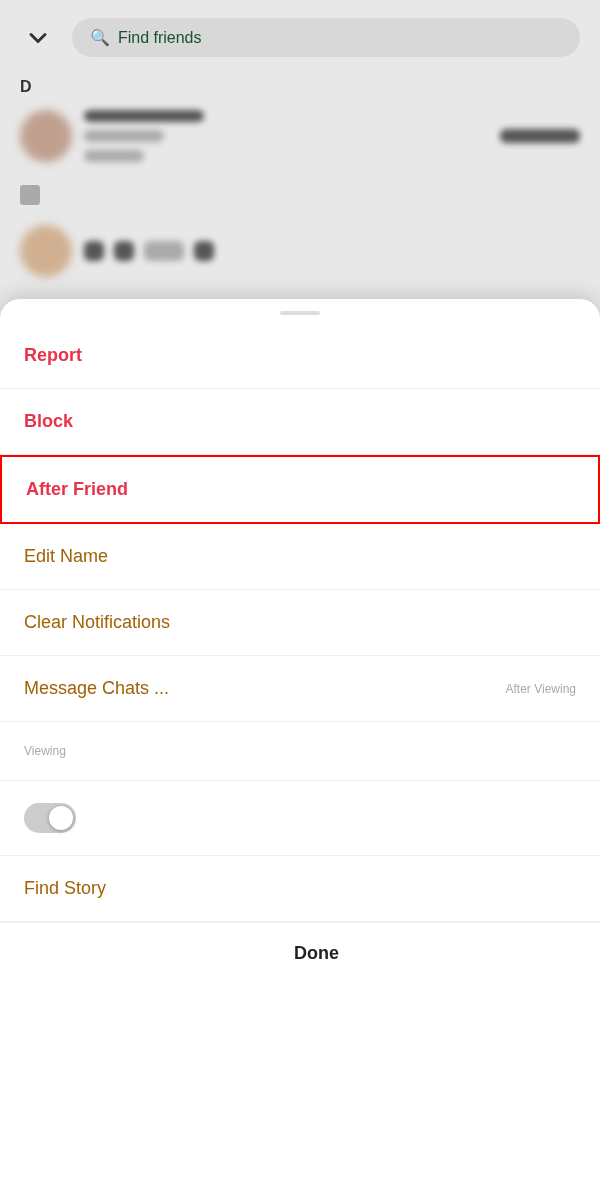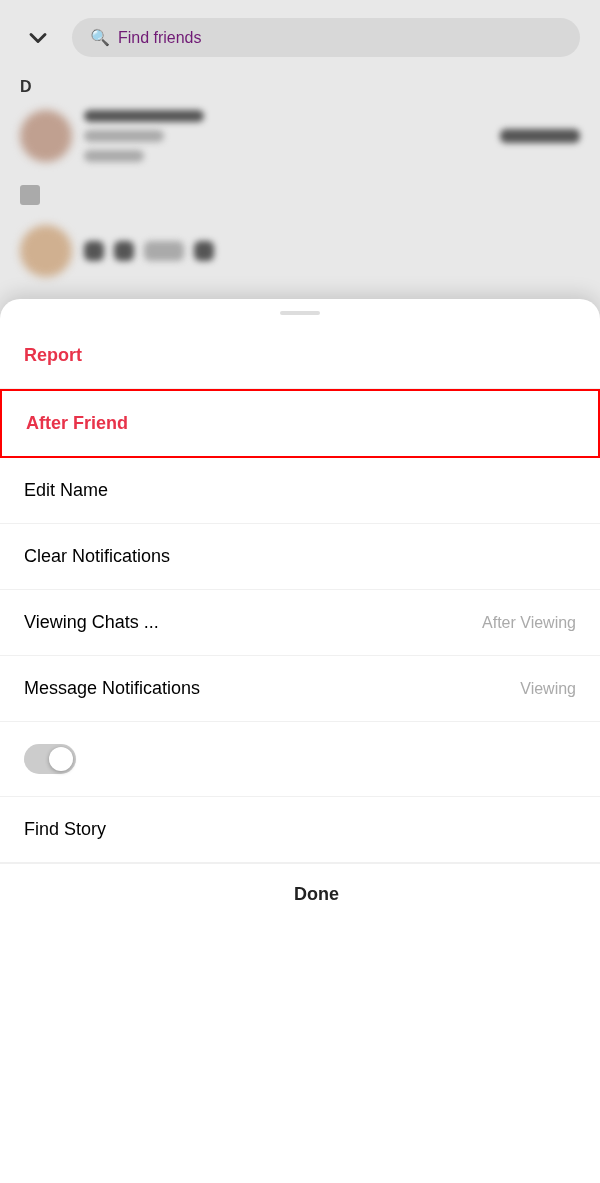--- a/index.html
+++ b/index.html
@@ -64,21 +64,21 @@
       padding: 10px 18px;
       gap: 8px;
     }
 
     .search-icon {
       color: #888;
       font-size: 16px;
     }
 
     .search-placeholder {
-      color: #701a75;
+      color: #14532d;
       font-size: 16px;
     }
 
     
     .section-label {
       position: absolute;
       top: 78px;
       left: 20px;
       font-size: 16px;
       font-weight: 700;
@@ -180,30 +180,30 @@
       cursor: pointer;
     }
 
     .menu-item:last-of-type {
       border-bottom: none;
     }
 
     .menu-item-label {
       font-size: 18px;
       font-weight: 500;
-      color: #000000;
+      color: #a16207;
     }
 
     .menu-item-label.red {
       color: #e8334a;
       font-weight: 600;
     }
 
     .menu-item-value {
-      font-size: 16px;
+      font-size: 12px;
       color: #aaa;
     }
 
     .remove-friend-item {
       border: 2px solid red;
       margin: 0 0;
     }
 
     
     .toggle {
@@ -301,40 +301,42 @@
   <span class="index-letter">D</span>
 </div>
 
 <div class="bottom-sheet">
   <div class="pull-handle"></div>
 
   <div class="menu-item">
     <span class="menu-item-label red">Report</span>
   </div>
 
+  <div class="menu-item">
+    <span class="menu-item-label red">Block</span>
+  </div>
 
   <div class="menu-item remove-friend-item">
     <span class="menu-item-label red">After Friend</span>
   </div>
 
   <div class="menu-item">
     <span class="menu-item-label">Edit Name</span>
   </div>
 
   <div class="menu-item">
     <span class="menu-item-label">Clear Notifications</span>
   </div>
 
   <div class="menu-item">
-    <span class="menu-item-label">Viewing Chats ...</span>
+    <span class="menu-item-label">Message Chats ...</span>
     <span class="menu-item-value">After Viewing</span>
   </div>
 
   <div class="menu-item">
-    <span class="menu-item-label">Message Notifications</span>
     <span class="menu-item-value">Viewing</span>
   </div>
 
 
   <div class="menu-item">
     <div class="toggle">
       <div class="toggle-knob"></div>
     </div>
   </div>
 

